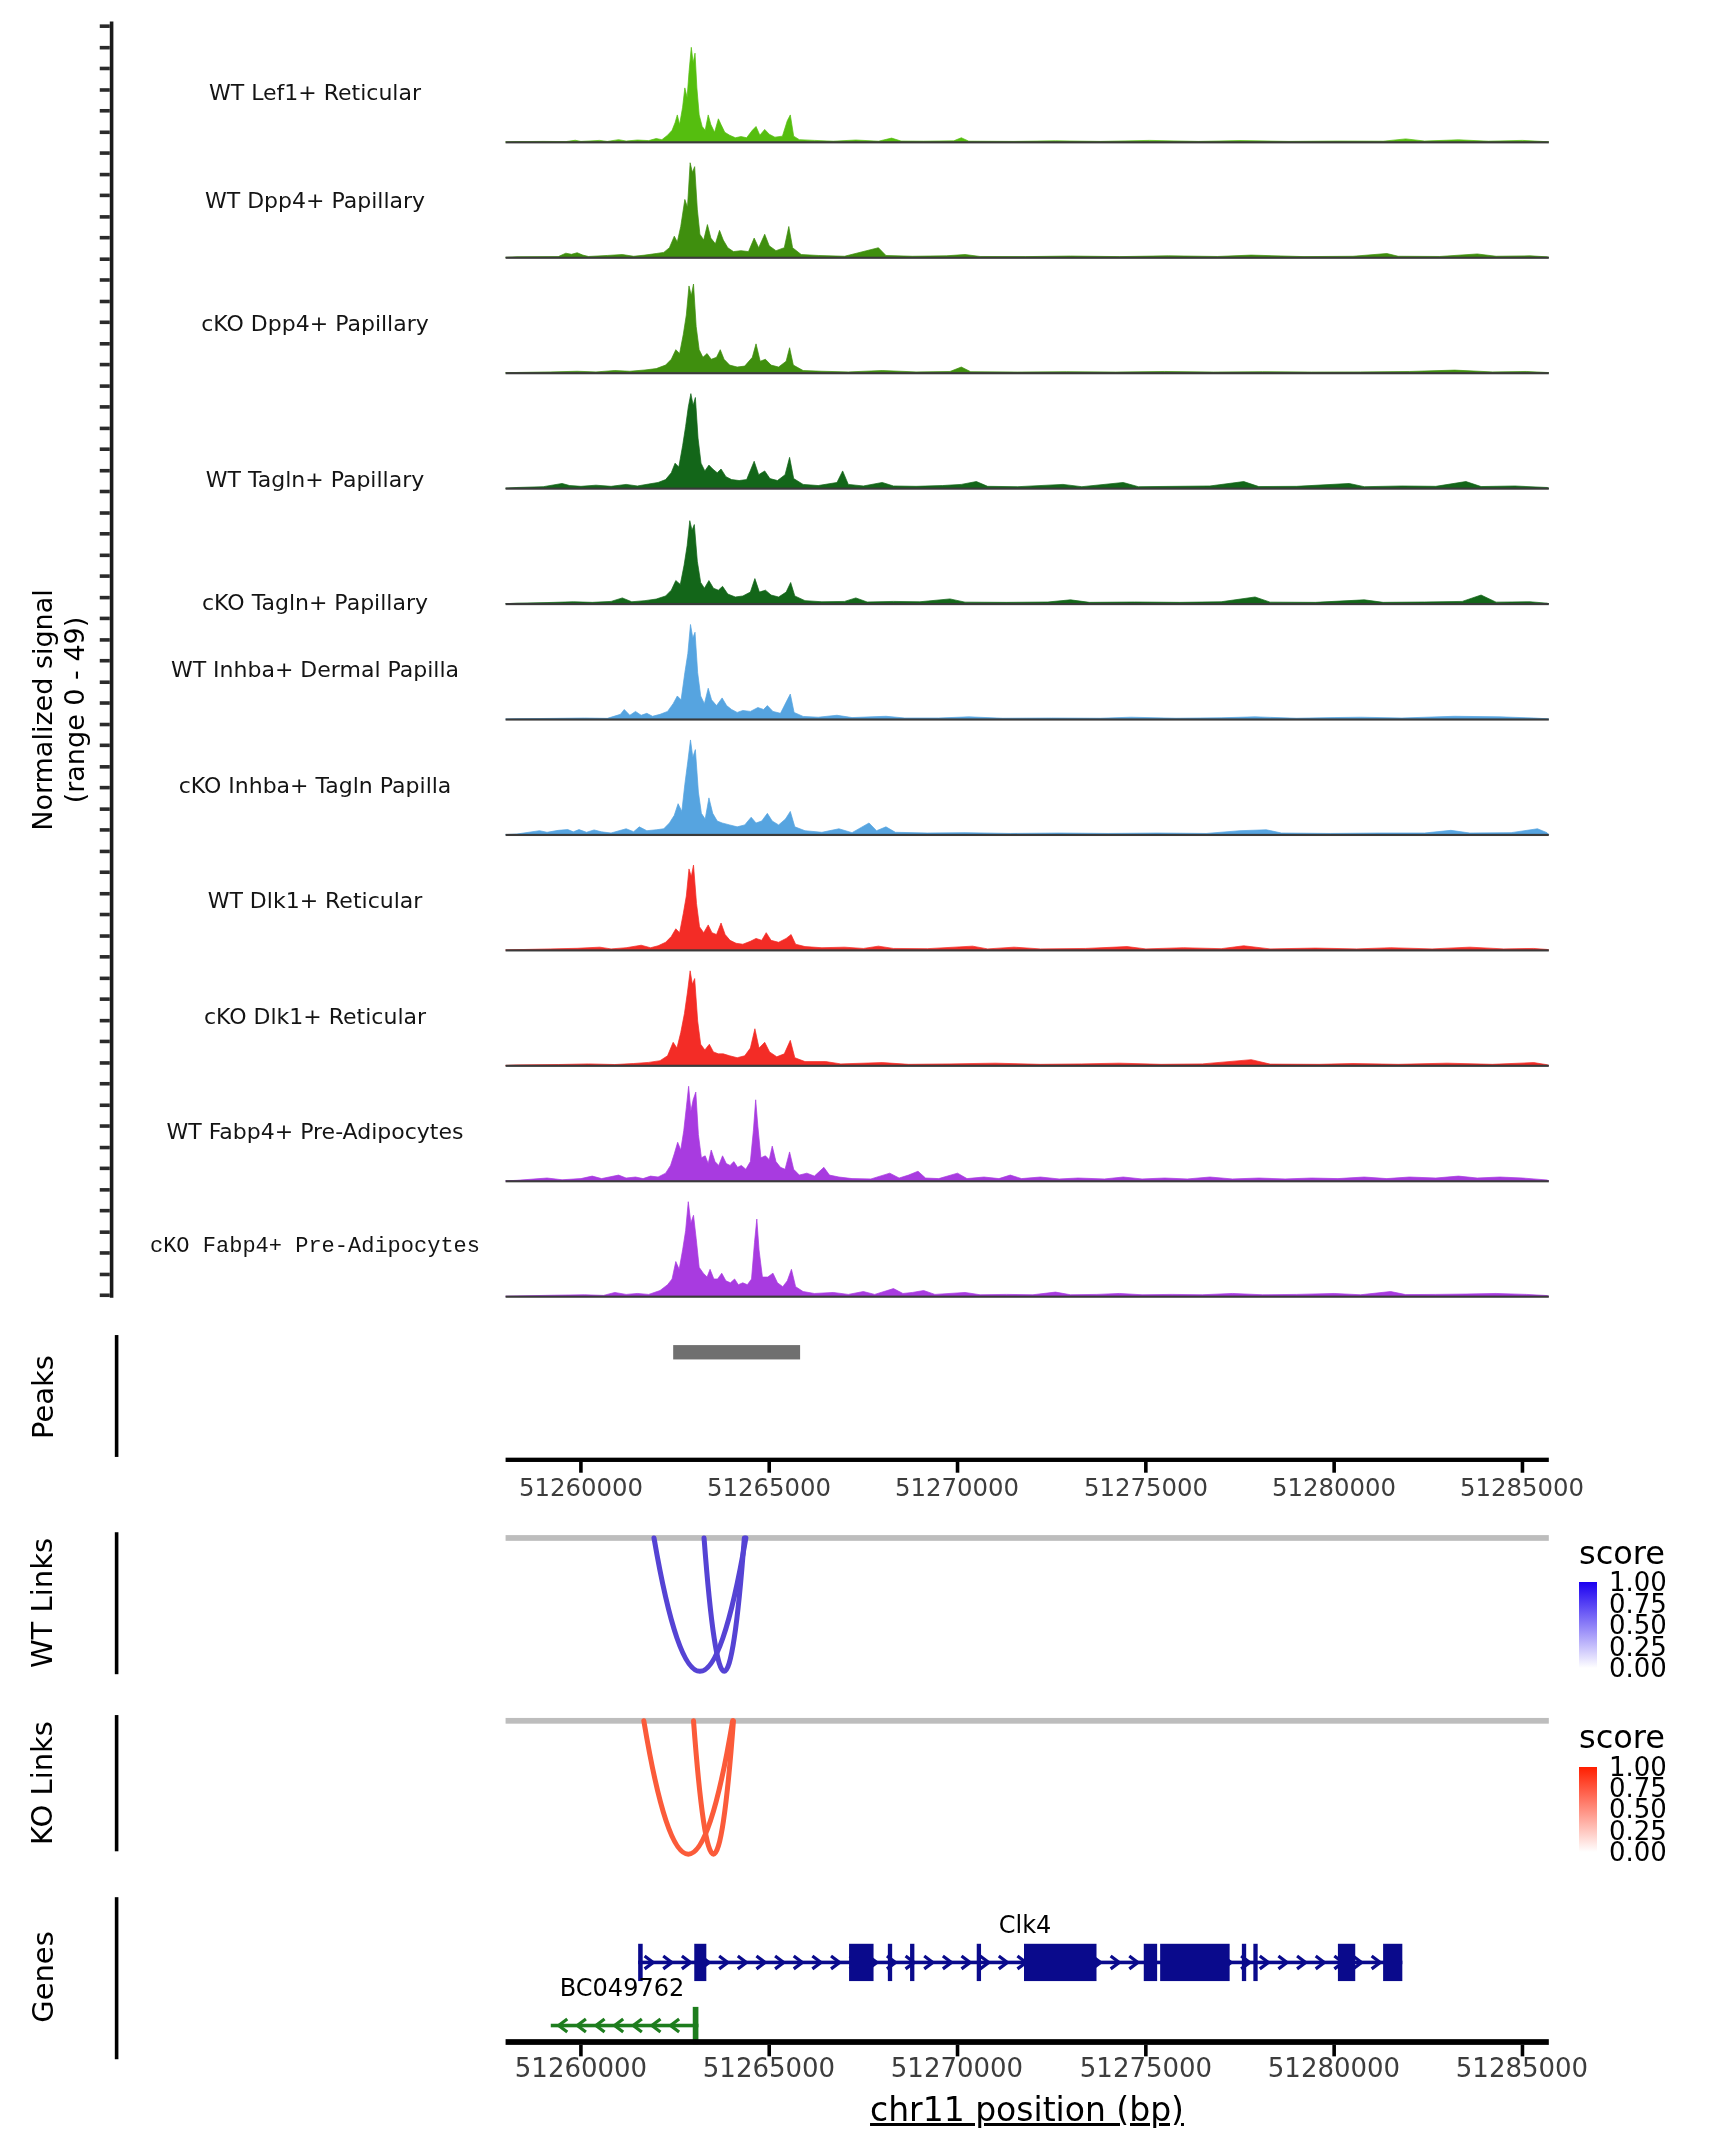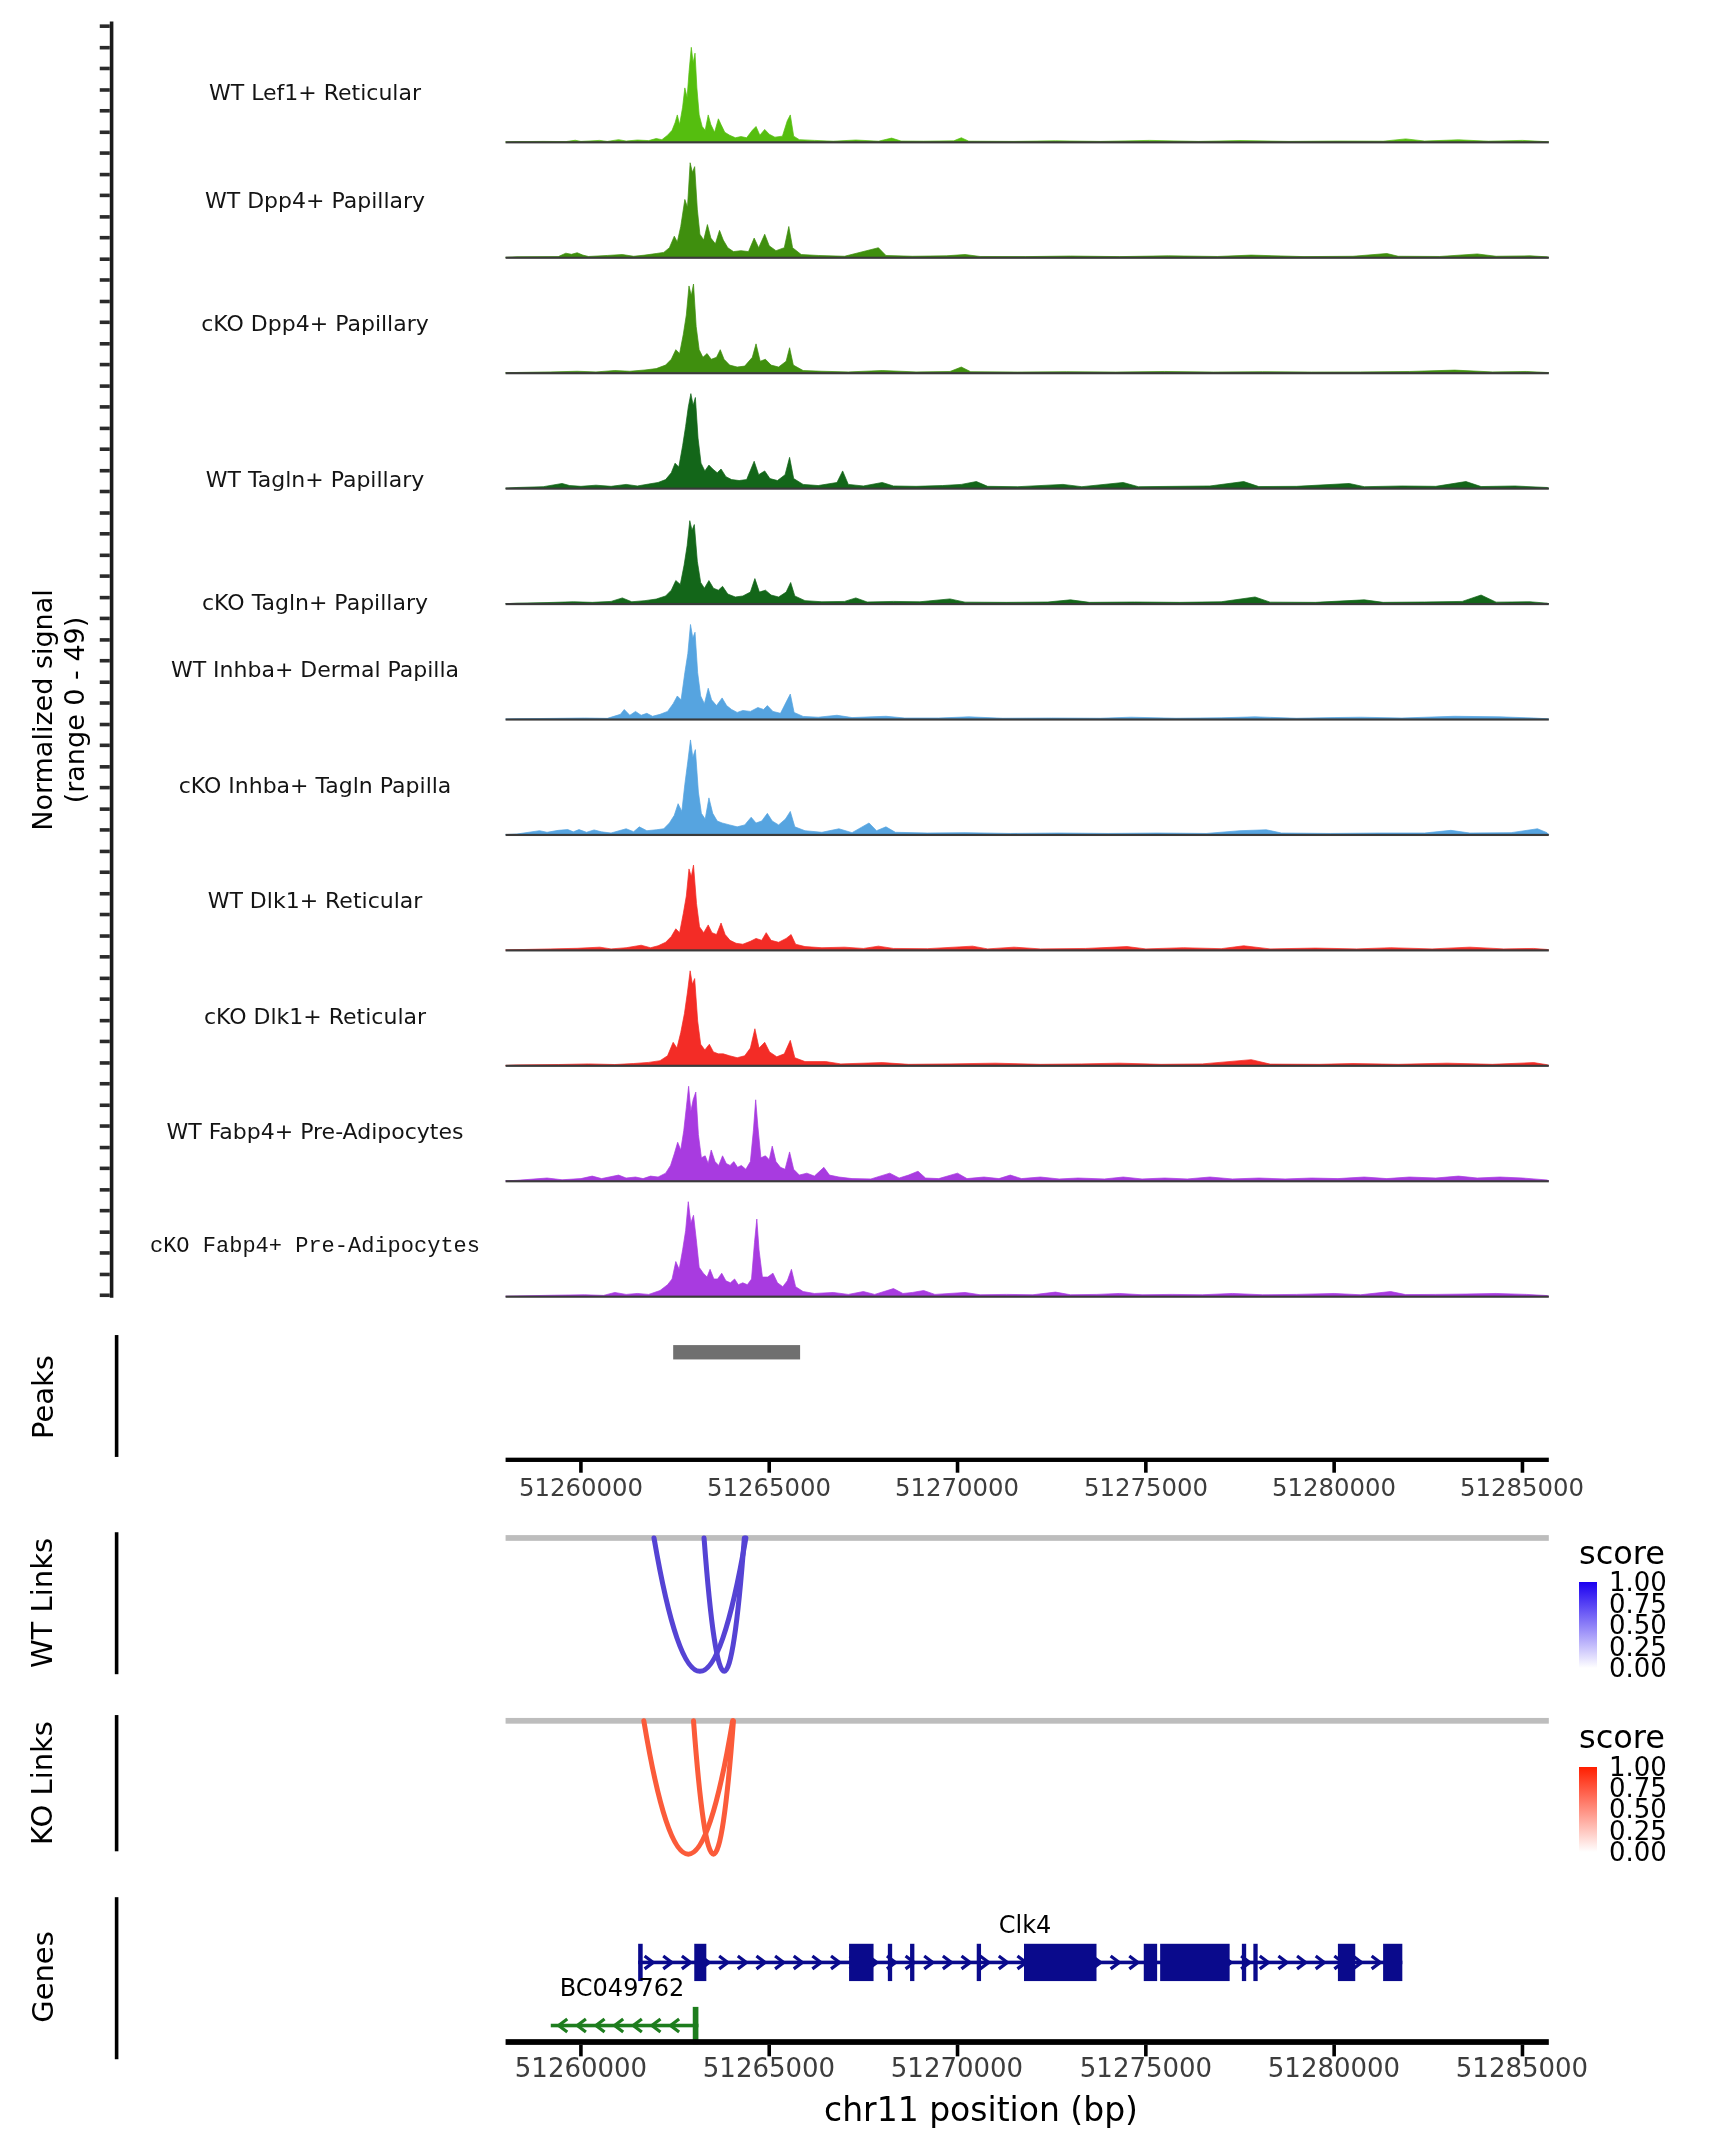--- a/index.html
+++ b/index.html
@@ -257,15 +257,15 @@
       <div class="ticklabel2" style="left:957px;top:2053px;">51270000</div>
       <div class="ticklabel2" style="left:1146px;top:2053px;">51275000</div>
       <div class="ticklabel2" style="left:1334px;top:2053px;">51280000</div>
       <div class="ticklabel2" style="left:1522px;top:2053px;">51285000</div>
     </div>
   <div id="gene-labels">
       <div class="genelabel" style="left:1025px;top:1911px;">Clk4</div>
       <div class="genelabel" style="left:622px;top:1974px;">BC049762</div>
     </div>
 
-  <div class="xlabel" style="left:981px;top:2090px;">chr11 position (bp)</div>
+  <div class="xlabel" style="left:1027px;top:2090px;text-decoration:underline;">chr11 position (bp)</div>
 </div>
 
 
 </body></html>

